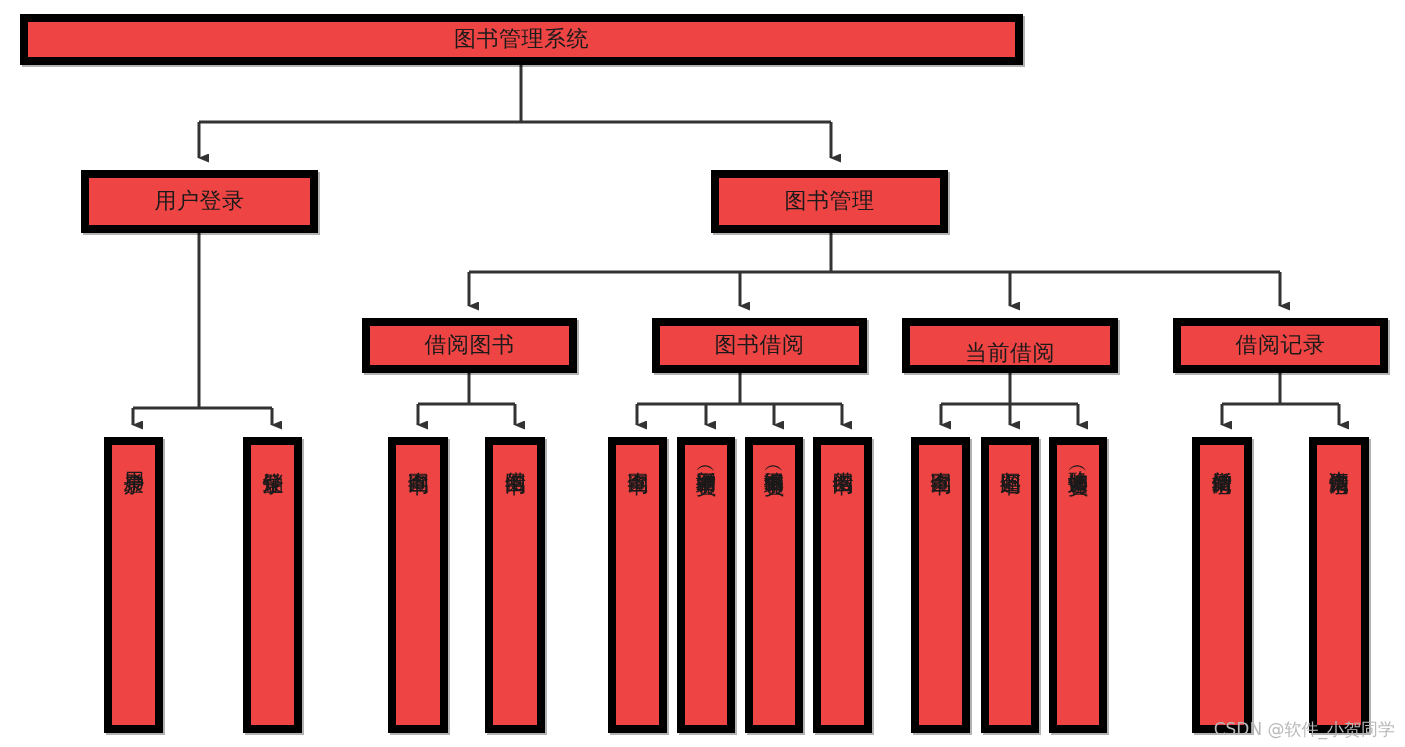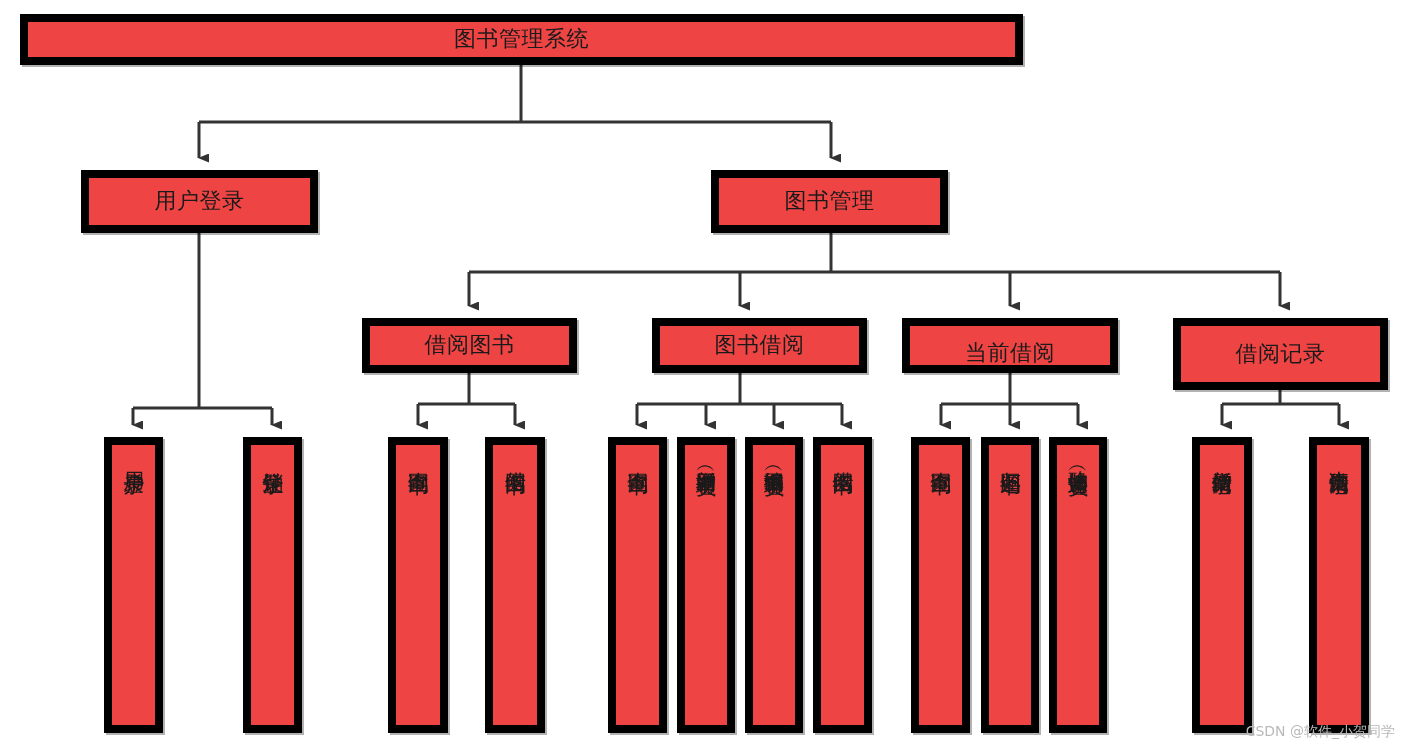--- a/index.html
+++ b/index.html
@@ -62,21 +62,21 @@
     top: 0;
     left: 0;
     width: 1405px;
     height: 747px;
     pointer-events: none;
   }
   #watermark {
     position: absolute;
     right: 10px;
     bottom: 6px;
-    font-size: 14px;
+    font-size: 17px;
     color: #b9b9b9;
     white-space: nowrap;
     user-select: none;
   }
 </style>
 </head>
 <body>
 
 <div id="diagram">
 
@@ -143,21 +143,21 @@
 
   <div class="node-box" style="left:362px; top:318px; width:215px; height:55px;">
     <span class="node-label-h">借阅图书</span>
   </div>
   <div class="node-box" style="left:632px; top:318px; width:215px; height:55px;margin-left:20px;">
     <span class="node-label-h">图书借阅</span>
   </div>
   <div class="node-box" style="left:902px; top:318px; width:216px; height:55px;align-items:flex-end;">
     <span class="node-label-h">当前借阅</span>
   </div>
-  <div class="node-box" style="left:1173px; top:318px; width:215px; height:72px;">
+  <div class="node-box" style="left:1173px; top:318px; width:215px; height:55px;">
     <span class="node-label-h">借阅记录</span>
   </div>
 
   <div class="node-box leaf" style="left:104px; top:437px; width:59px; height:296px;">
     <span class="node-label-v">用户登录</span>
   </div>
   <div class="node-box leaf" style="left:243px; top:437px; width:59px; height:296px;">
     <span class="node-label-v">注销登录</span>
   </div>
 

